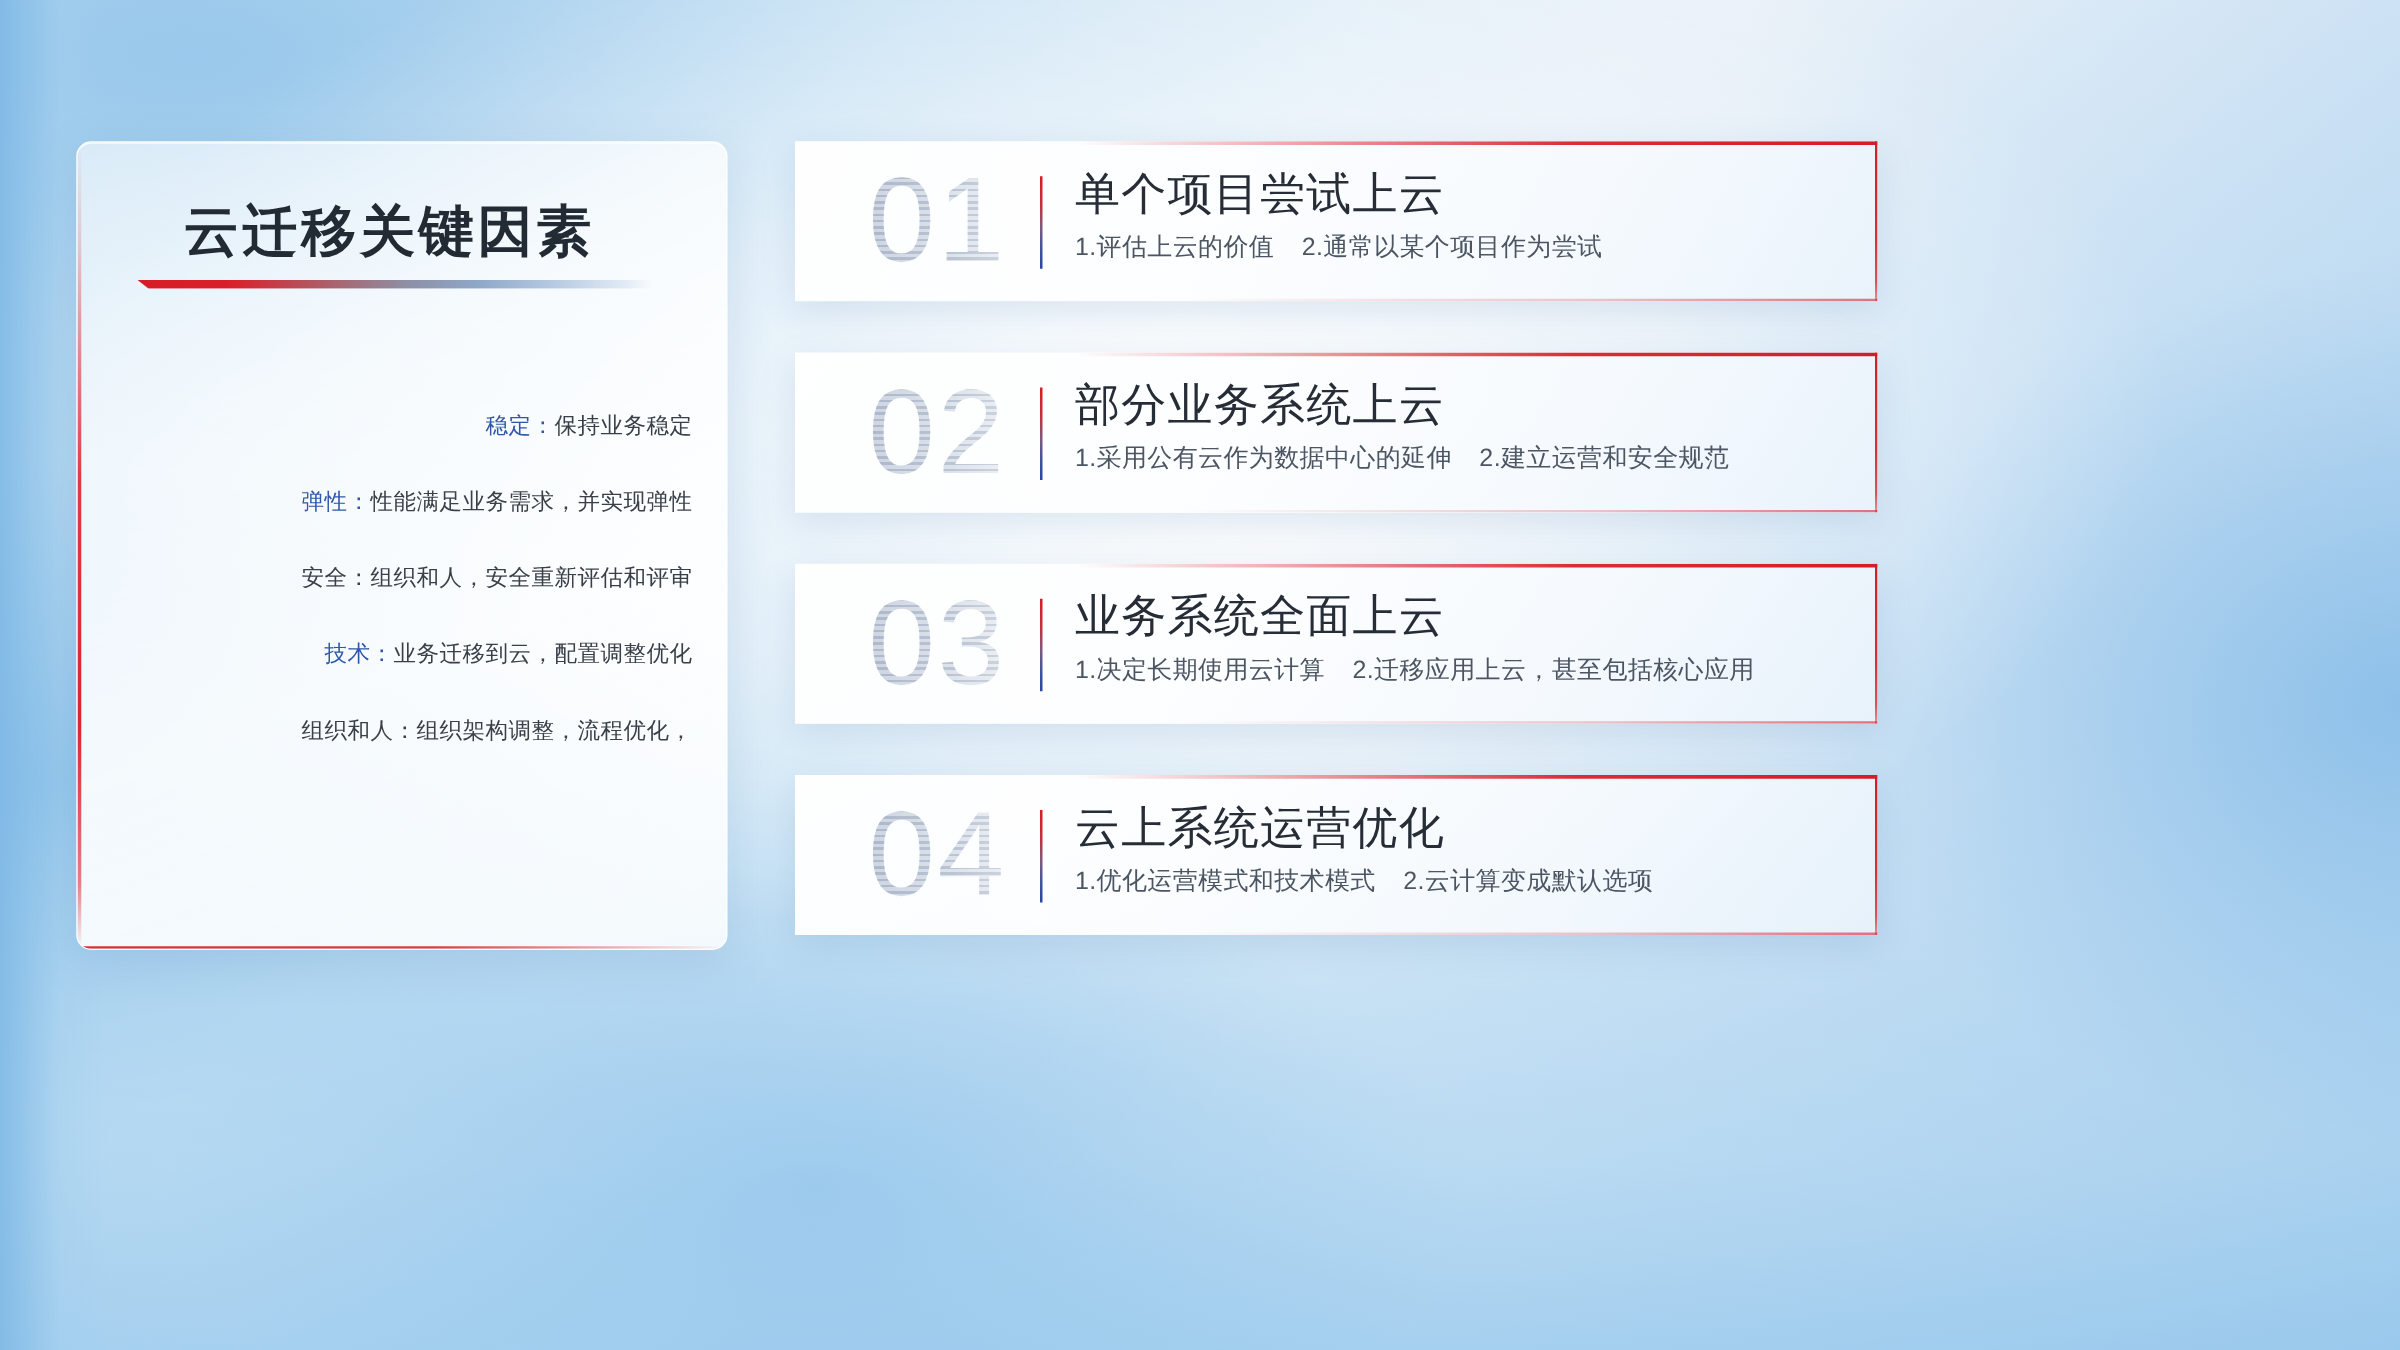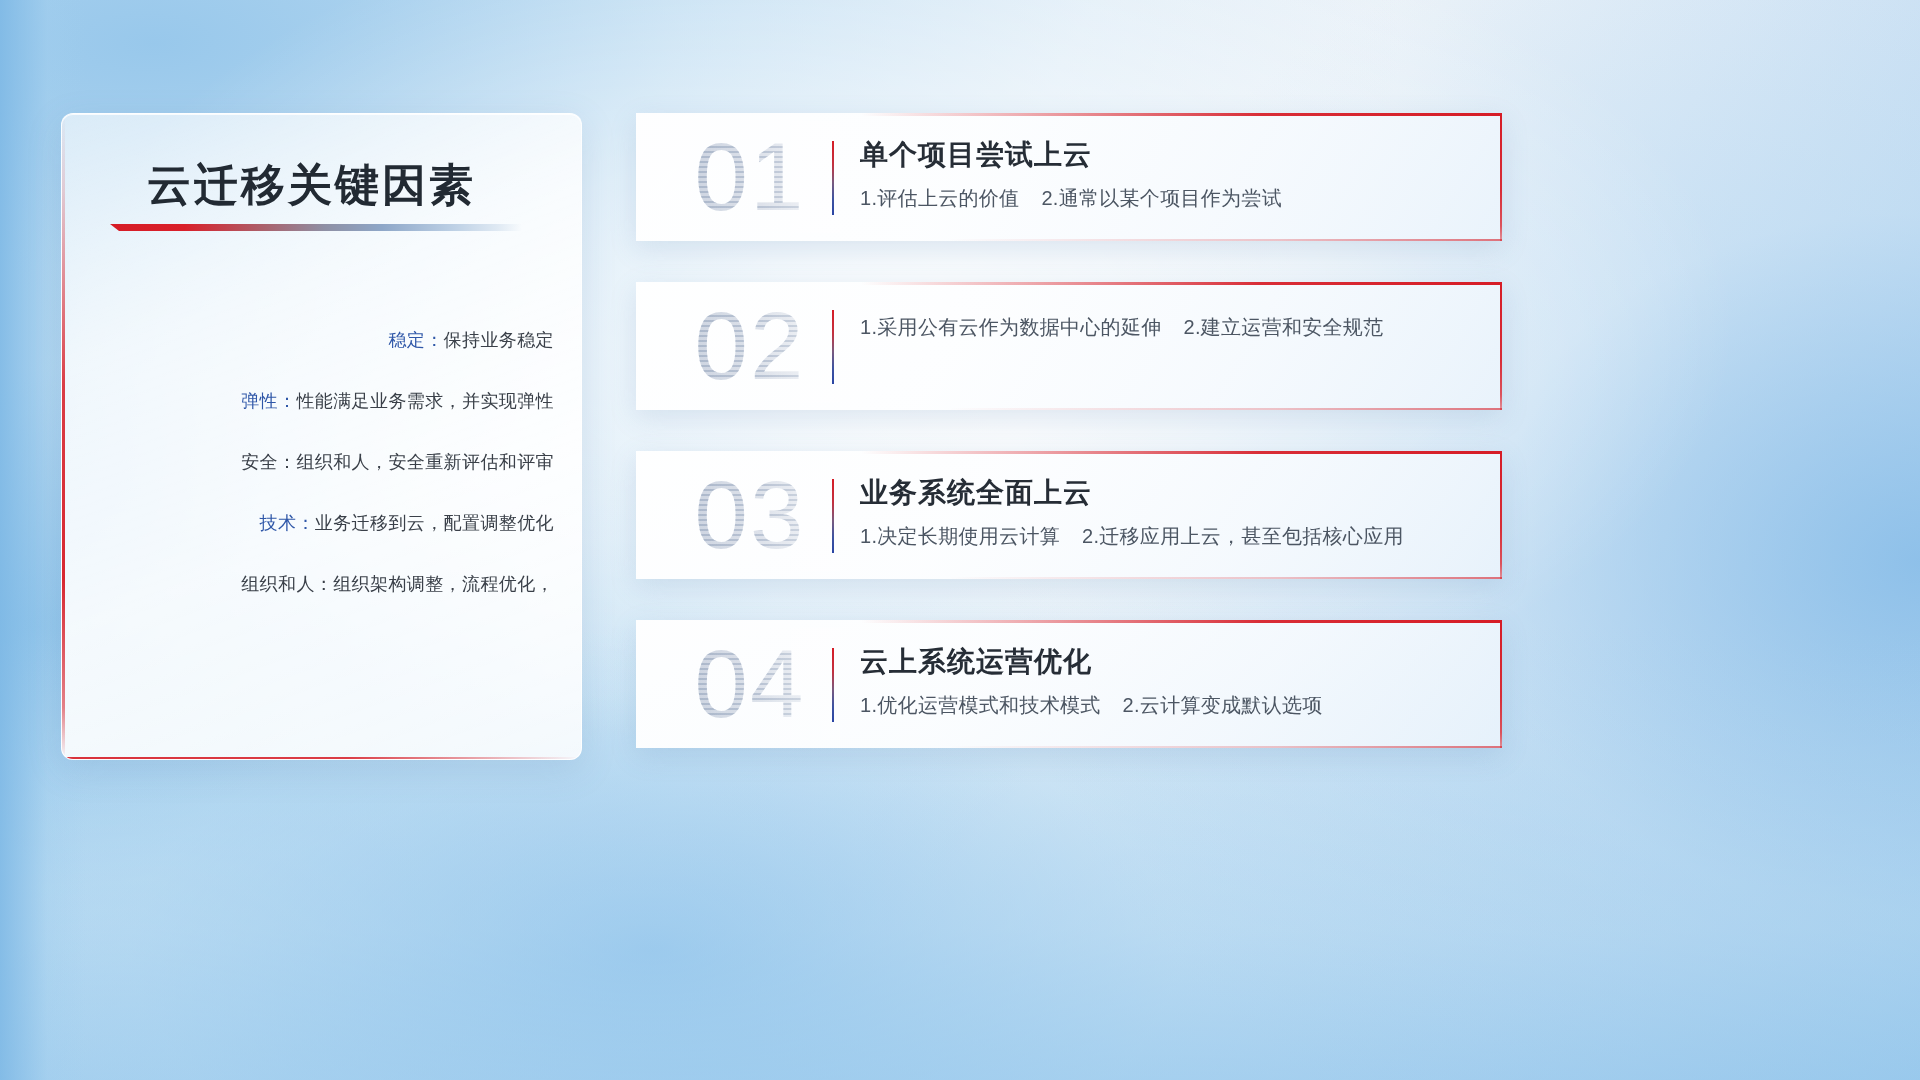--- a/index.html
+++ b/index.html
@@ -101,21 +101,21 @@
     content:"";position:absolute;left:0;top:0;right:0;bottom:0;
     background:linear-gradient(90deg, rgba(255,255,255,0) 0%, rgba(255,255,255,.12) 55%, rgba(255,255,255,.45) 100%);
     pointer-events:none;
   }
   .card-div{
     position:absolute;left:196px;top:28px;width:2px;height:74px;
     background:linear-gradient(180deg,#d61c26 0%,#c3313f 32%,#7a5a7e 56%,#3f53a0 78%,#2a45a4 100%);
   }
   .card-body{position:absolute;left:224px;top:22px;right:30px;}
   .card-title{
-    font-size:28px;font-weight:bold;color:#262d36;letter-spacing:1px;
+    font-size:36px;font-weight:normal;color:#262d36;letter-spacing:1px;
     line-height:40px;white-space:nowrap;
   }
   .card-sub{
     margin-top:10px;font-size:20px;color:#4c5663;letter-spacing:.3px;
     line-height:26px;white-space:nowrap;
   }
   .card-sub .gap{display:inline-block;width:22px;}
 </style>
 </head>
 <body>
@@ -157,20 +157,21 @@
         <div class="card-sub"><span>1.评估上云的价值</span><span class="gap"></span><span>2.通常以某个项目作为尝试</span></div>
       </div>
     </div>
     <div class="card">
       <div class="edge-top"></div>
       <div class="edge-right"></div>
       <div class="edge-bot"></div>
       <div class="card-num">02</div>
       <div class="card-div"></div>
       <div class="card-body">
+        <div class="card-title">部分业务系统上云</div>
         <div class="card-sub"><span>1.采用公有云作为数据中心的延伸</span><span class="gap"></span><span>2.建立运营和安全规范</span></div>
       </div>
     </div>
     <div class="card">
       <div class="edge-top"></div>
       <div class="edge-right"></div>
       <div class="edge-bot"></div>
       <div class="card-num">03</div>
       <div class="card-div"></div>
       <div class="card-body">

